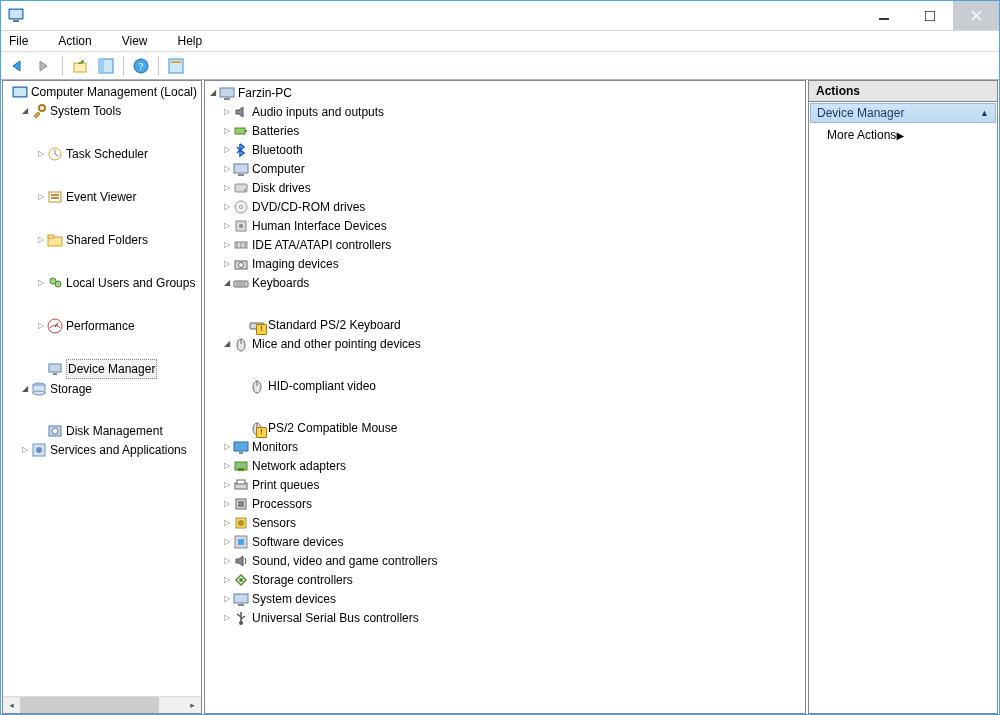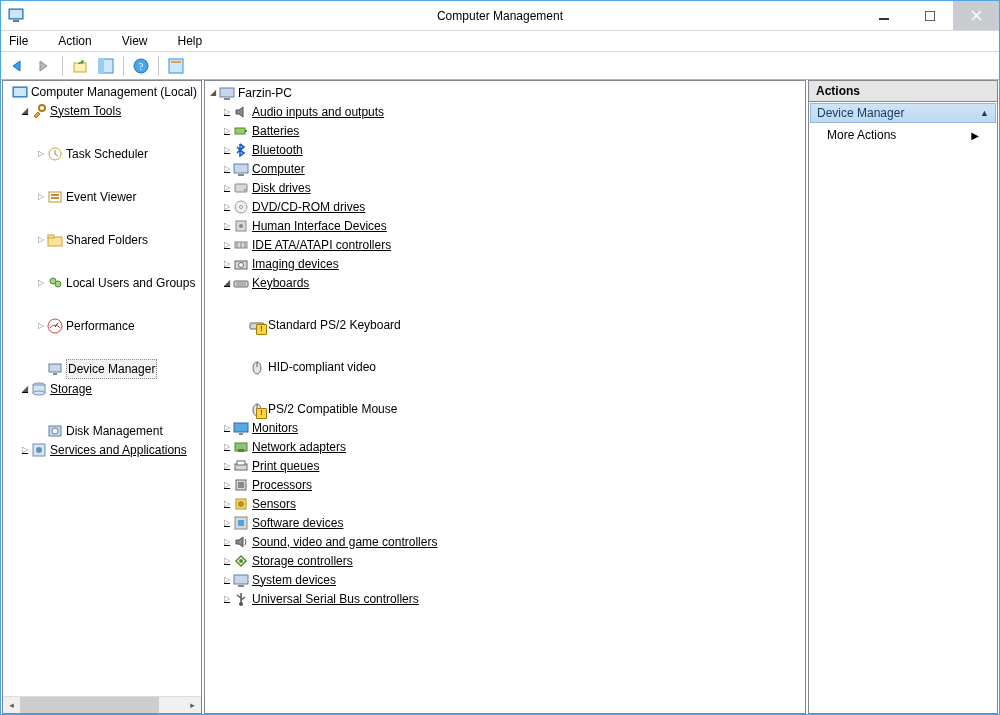--- a/index.html
+++ b/index.html
@@ -120,21 +120,21 @@
   .twist.closed::before { content: "▷"; font-size: 8px; color: #888; }
   .twist.none::before { content: ""; }
   .node-icon {
     width: 16px; height: 16px;
     display: inline-flex;
     align-items: center;
     justify-content: center;
     margin-right: 3px;
   }
   .indent0 { padding-left: 2px; }
-  .indent1 { padding-left: 16px; text-decoration: underline; }
+  .indent1 { padding-left: 16px; }
   .indent2 { padding-left: 32px; margin-top: 24px; }
 
   .selected-label {
     border: 1px dotted #888;
     background: #f2f2f2;
     padding: 0 1px;
   }
 
   .warn-overlay {
     position: relative;
@@ -194,37 +194,36 @@
     padding: 2px 6px;
     display: flex;
     align-items: center;
     justify-content: space-between;
     color: #1c3a66;
   }
   .actions-item {
     padding: 4px 18px;
     display: flex;
     align-items: center;
-    justify-content: space-between;
+    justify-content: flex-start;
   }
 
   svg { display: block; }
 </style>
 </head>
 <body>
 
 <div class="titlebar">
   <span class="app-icon">
     <svg width="16" height="16">
         <rect x="1" y="1" width="14" height="10" fill="#5aa6e0" stroke="#2b6db3"></rect>
         <rect x="2" y="2" width="12" height="8" fill="#cde6f9"></rect>
         <rect x="5" y="12" width="6" height="2" fill="#777"></rect>
       </svg>
   </span>
-  <div class="title">Computer Management</div>
   <div class="win-controls">
     <div class="win-btn">
         <svg width="10" height="10">
           <rect y="7" width="10" height="2" fill="#333"></rect>
         </svg>
       </div>
     <div class="win-btn">
         <svg width="10" height="10">
           <rect x="0" y="0" width="10" height="10" fill="none" stroke="#333" stroke-width="1.5"></rect>
         </svg>
@@ -553,20 +552,30 @@
       <div class="tree-row indent2">
         <span class="twist none"></span>
         <span class="node-icon warn-overlay">
             <svg width="16" height="16">
               <rect x="1" y="6" width="14" height="6" rx="1" fill="#d9d9d9" stroke="#666"></rect>
             </svg>
           </span>
         <span>Standard PS/2 Keyboard</span>
       </div>
 
+      <div class="tree-row indent1">
+        <span class="twist open"></span>
+        <span class="node-icon">
+            <svg width="16" height="16">
+              <ellipse cx="8" cy="9" rx="4" ry="6" fill="#e5e5e5" stroke="#666"></ellipse>
+              <line x1="8" y1="3" x2="8" y2="8" stroke="#666"></line>
+            </svg>
+          </span>
+        <span>Mice and other pointing devices</span>
+      </div>
 
       <div class="tree-row indent2">
         <span class="twist none"></span>
         <span class="node-icon">
             <svg width="16" height="16">
               <ellipse cx="8" cy="9" rx="4" ry="6" fill="#e5e5e5" stroke="#666"></ellipse>
               <line x1="8" y1="3" x2="8" y2="8" stroke="#666"></line>
             </svg>
           </span>
         <span>HID-compliant video</span>

